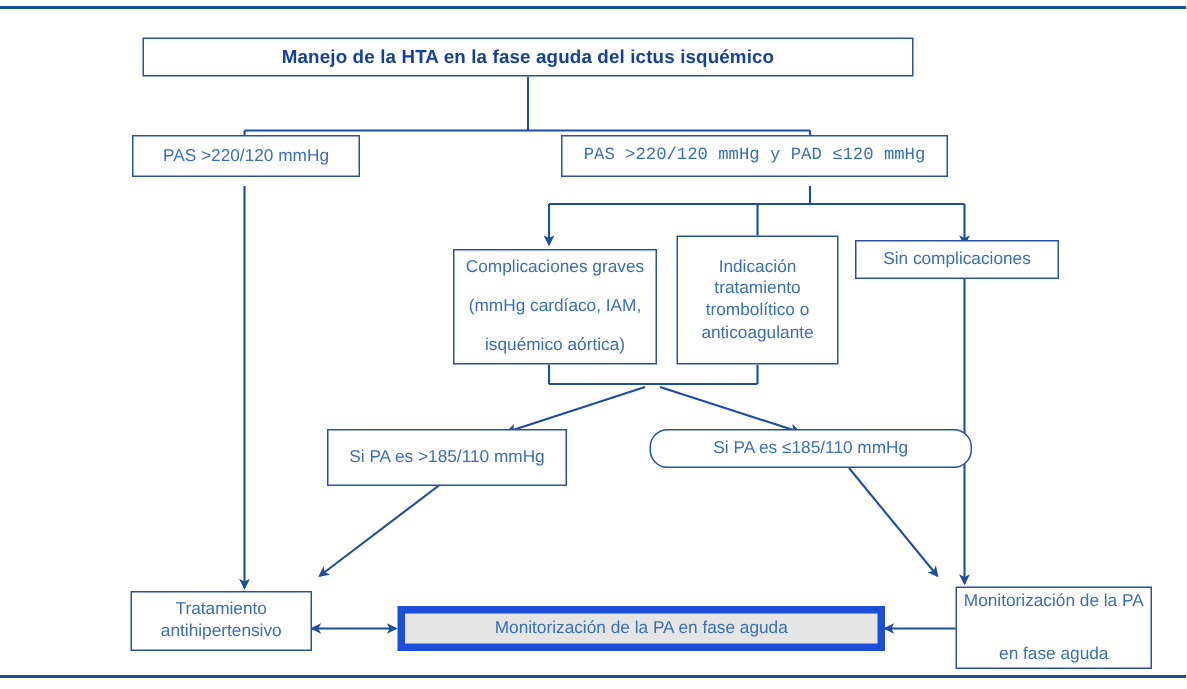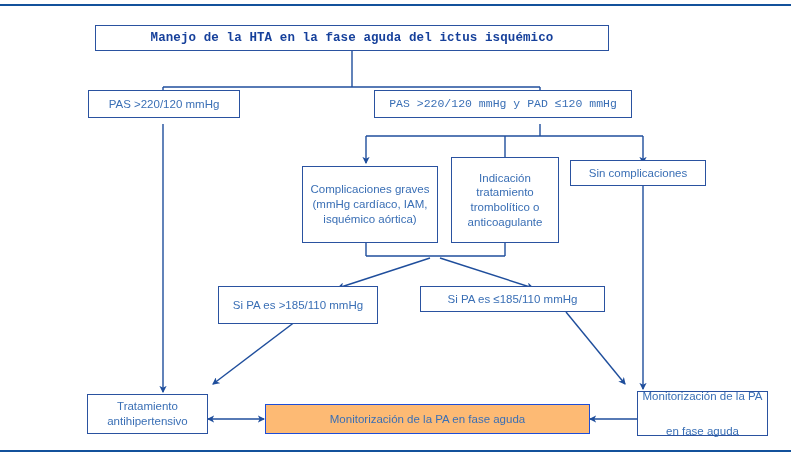--- a/index.html
+++ b/index.html
@@ -48,25 +48,24 @@
     line-height: 1.28;
     font-size: 11.5px;
     padding: 2px 4px;
     z-index: 3;
   }
   .node-title {
     color: #16409b;
     font-weight: bold;
     font-size: 12.5px;
     letter-spacing: 0.1px;
-    font-family: Liberation Mono, monospace;
   }
   .node-gray {
-    background: #fdba74;
-    border: 1px solid #1d4ed8;
+    background: #e5e5e5;
+    border: 5px solid #1d4ed8;
   }
   .node span { display: block; }
 </style>
 </head>
 <body>
 
 <div id="figure">
 
   <div class="rule" id="rule-top"></div>
   <div class="rule" id="rule-bottom"></div>
@@ -118,52 +117,52 @@
   </div>
 
   <div class="node" style="left:88px; top:90px; width:152px; height:28px;">
     <span>PAS &gt;220/120 mmHg</span>
   </div>
 
   <div class="node" style="left:374px; top:90px; width:258px; height:28px;font-family:Liberation Mono, monospace;">
     <span>PAS &gt;220/120 mmHg y PAD ≤120 mmHg</span>
   </div>
 
-  <div class="node" style="left:302px; top:166px; width:136px; height:77px; flex-direction:column;">
+  <div class="node" style="left:302px; top:166px; width:136px; height:77px; flex-direction:column;gap:11px;">
     <span>Complicaciones graves</span>
     <span>(mmHg cardíaco, IAM,</span>
     <span>isquémico aórtica)</span>
   </div>
 
   <div class="node" style="left:570px; top:160px; width:136px; height:26px;">
     <span>Sin complicaciones</span>
   </div>
 
   <div class="node" style="left:451px; top:157px; width:108px; height:86px; flex-direction:column;">
     <span>Indicación</span>
     <span>tratamiento</span>
     <span>trombolítico o</span>
     <span>anticoagulante</span>
   </div>
 
   <div class="node" style="left:218px; top:286px; width:160px; height:38px;">
     <span>Si PA es &gt;185/110 mmHg</span>
   </div>
 
-  <div class="node" style="left:420px; top:286px; width:185px; height:26px;">
+  <div class="node" style="left:433px; top:286px; width:215px; height:26px;border-radius:12px;">
     <span>Si PA es ≤185/110 mmHg</span>
   </div>
 
   <div class="node" style="left:87px; top:394px; width:121px; height:40px; flex-direction:column;">
     <span>Tratamiento</span>
     <span>antihipertensivo</span>
   </div>
 
   <div class="node node-gray" style="left:265px; top:404px; width:325px; height:30px;">
     <span>Monitorización de la PA en fase aguda</span>
   </div>
 
-  <div class="node" style="left:637px; top:391px; width:131px; height:45px; flex-direction:column;gap:20px;">
+  <div class="node" style="left:637px; top:391px; width:131px; height:55px; flex-direction:column;gap:20px;">
     <span>Monitorización de la PA</span>
     <span>en fase aguda</span>
   </div>
 
 </div>
 
 </body></html>

